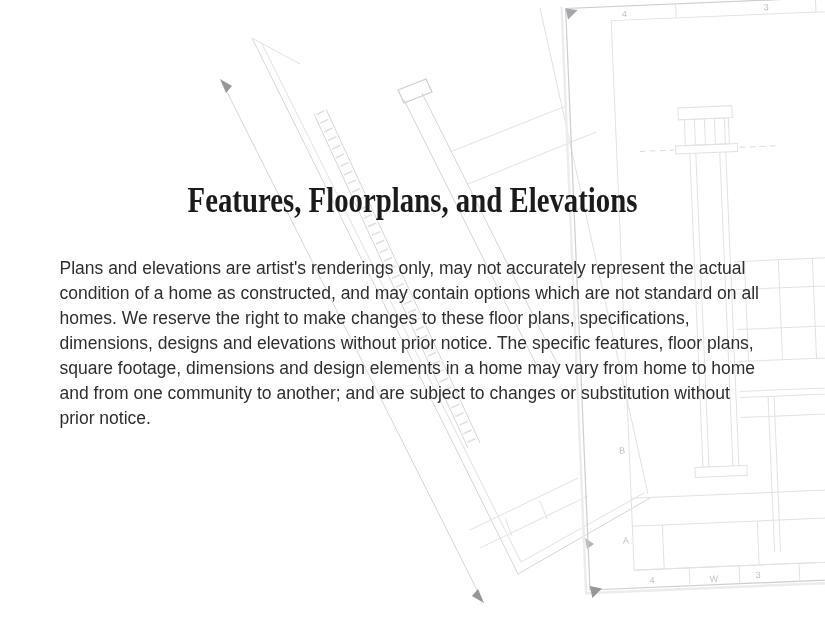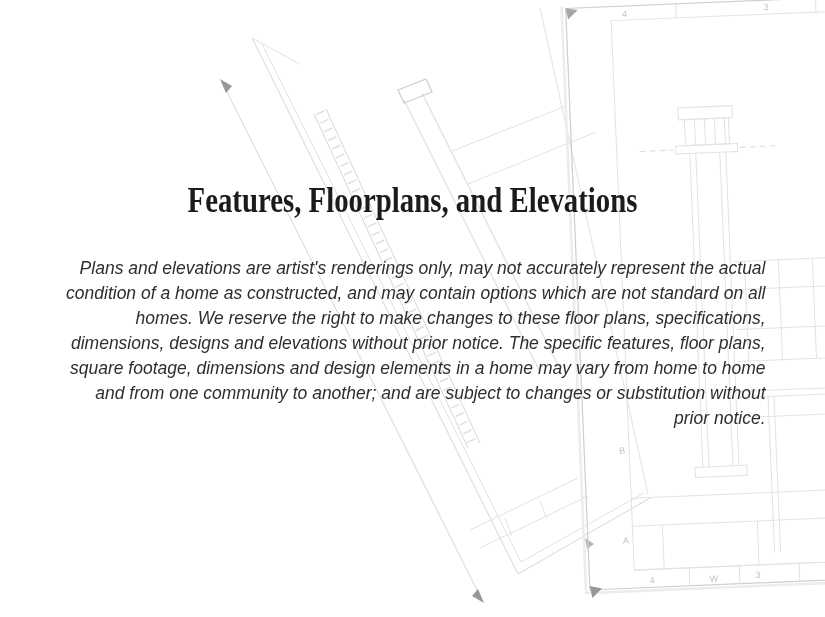--- a/index.html
+++ b/index.html
@@ -26,25 +26,24 @@
     line-height:40px;
     color:#1b1b1b;
     letter-spacing:0px;
     transform:scaleX(0.80);
     transform-origin:50% 50%;
     white-space:nowrap;
   }
   .content p{
     width:706px;
     margin:36px auto 0 auto;
-    text-align:right;
+    text-align:left;
     font-size:17.5px;
     line-height:25px;
     color:#2e2e2e;
-    font-style:italic;
   }
   
   .ln      {stroke:#d6d6da;stroke-width:1;fill:none;}
   .ln-lt   {stroke:#e2e2e6;stroke-width:1;fill:none;}
   .ln-md   {stroke:#cdcdd2;stroke-width:1.2;fill:none;}
   .shadow  {stroke:#ececef;stroke-width:2.5;fill:none;}
   .rungs   {stroke:#dfdfe3;stroke-width:9;fill:none;stroke-dasharray:1.5 8;}
   .dash    {stroke:#dcdce0;stroke-width:1;fill:none;stroke-dasharray:6 4;}
   .arrow   {fill:#96969b;stroke:none;}
   .zl      {font-family:"Liberation Sans",sans-serif;font-size:9px;fill:#bfbfc5;}

